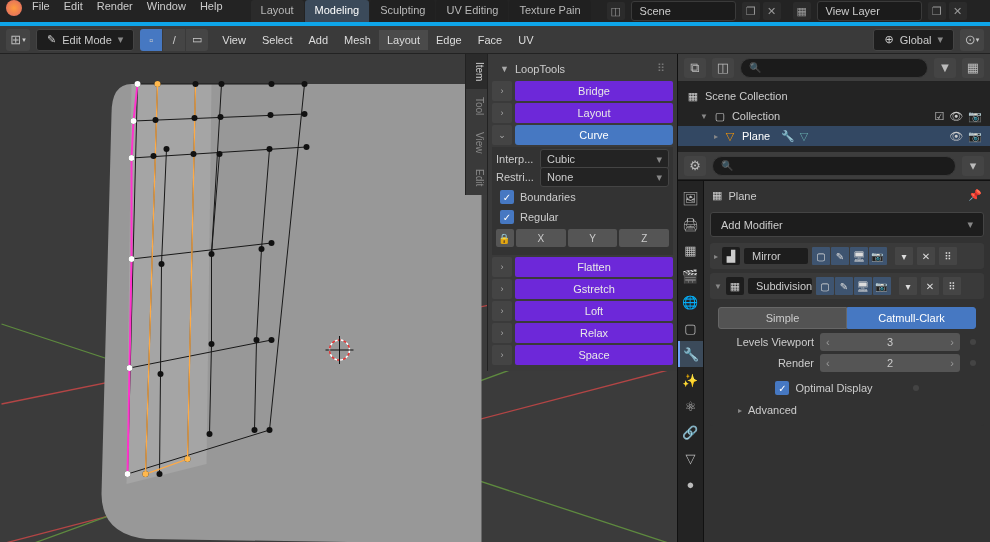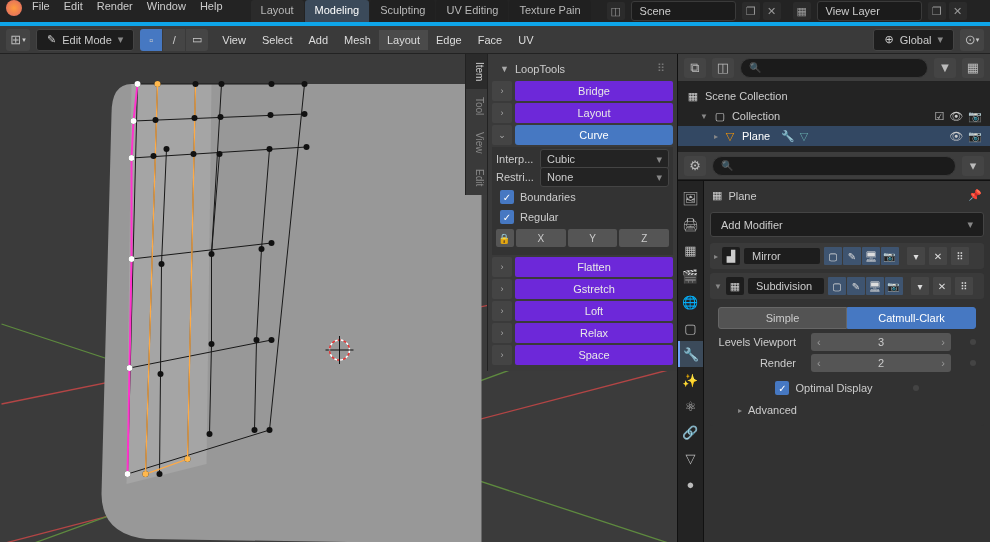--- a/index.html
+++ b/index.html
@@ -69,31 +69,31 @@
 .props-area{flex:1;background:#323232;border-top:1px solid #111;display:flex}
 .props-tabs{width:26px;background:#232323;display:flex;flex-direction:column;border-right:1px solid #111;padding-top:4px}
 .props-tab{height:26px;display:flex;align-items:center;justify-content:center;cursor:pointer;font-size:13px;color:#bbb}
 .props-tab.active{background:#3b4a5a;border-left:2px solid #6ba4f5}
 .props-content{flex:1;padding:4px;overflow:hidden}
 .props-header-row{display:flex;align-items:center;padding:4px;gap:6px}
 .add-mod{background:#1d1d1d;padding:5px 10px;border-radius:3px;display:flex;justify-content:space-between;align-items:center;cursor:pointer;margin:6px 2px;border:1px solid #444}
 .mod-block{background:#323232;margin:4px 2px;border-radius:3px}
 .mod-header{display:flex;align-items:center;padding:4px;gap:4px;background:#3a3a3a;border-radius:3px}
 .mod-icon{width:18px;height:18px;background:#1d1d1d;border-radius:2px;display:flex;align-items:center;justify-content:center;font-size:11px}
-.mod-name{background:#1d1d1d;padding:2px 8px;border-radius:2px;flex:0 0 auto;width:76px}
+.mod-name{background:#1d1d1d;padding:2px 8px;border-radius:2px;flex:0 0 auto;width:64px}
 .mod-btns{display:flex;gap:1px}
 .mod-btn{width:18px;height:18px;background:#3e5470;border-radius:1px;display:flex;align-items:center;justify-content:center;font-size:10px;cursor:pointer;color:#ddd}
 .mod-btn.gray{background:#454545}
 .mod-body{padding:4px 8px}
 .seg-toggle{display:flex;margin:4px 0;height:22px}
 .seg-btn{flex:1;background:#535353;display:flex;align-items:center;justify-content:center;cursor:pointer;border:1px solid #666}
 .seg-btn.active{background:#4678c2;border-color:#4678c2;color:#fff}
 .seg-btn:first-child{border-radius:3px 0 0 3px}
 .seg-btn:last-child{border-radius:0 3px 3px 0}
-.num-row{display:flex;align-items:center;margin:3px 0;gap:15px}
+.num-row{display:flex;align-items:center;margin:3px 0;gap:6px}
 .num-label{flex:1;text-align:right;color:#ccc}
 .num-field{width:140px;background:#555;border-radius:3px;text-align:center;padding:3px 0;position:relative}
 .num-field::before{content:"‹";position:absolute;left:6px;color:#999}
 .num-field::after{content:"›";position:absolute;right:6px;color:#999}
 .num-dot{width:6px;height:6px;border-radius:50%;background:#444;margin-left:4px}
 .adv-row{padding:6px 20px;display:flex;align-items:center;gap:6px;color:#bbb}
 svg.mesh{position:absolute;top:0;left:0;width:100%;height:100%}
 </style>
 </head>
 <body>

